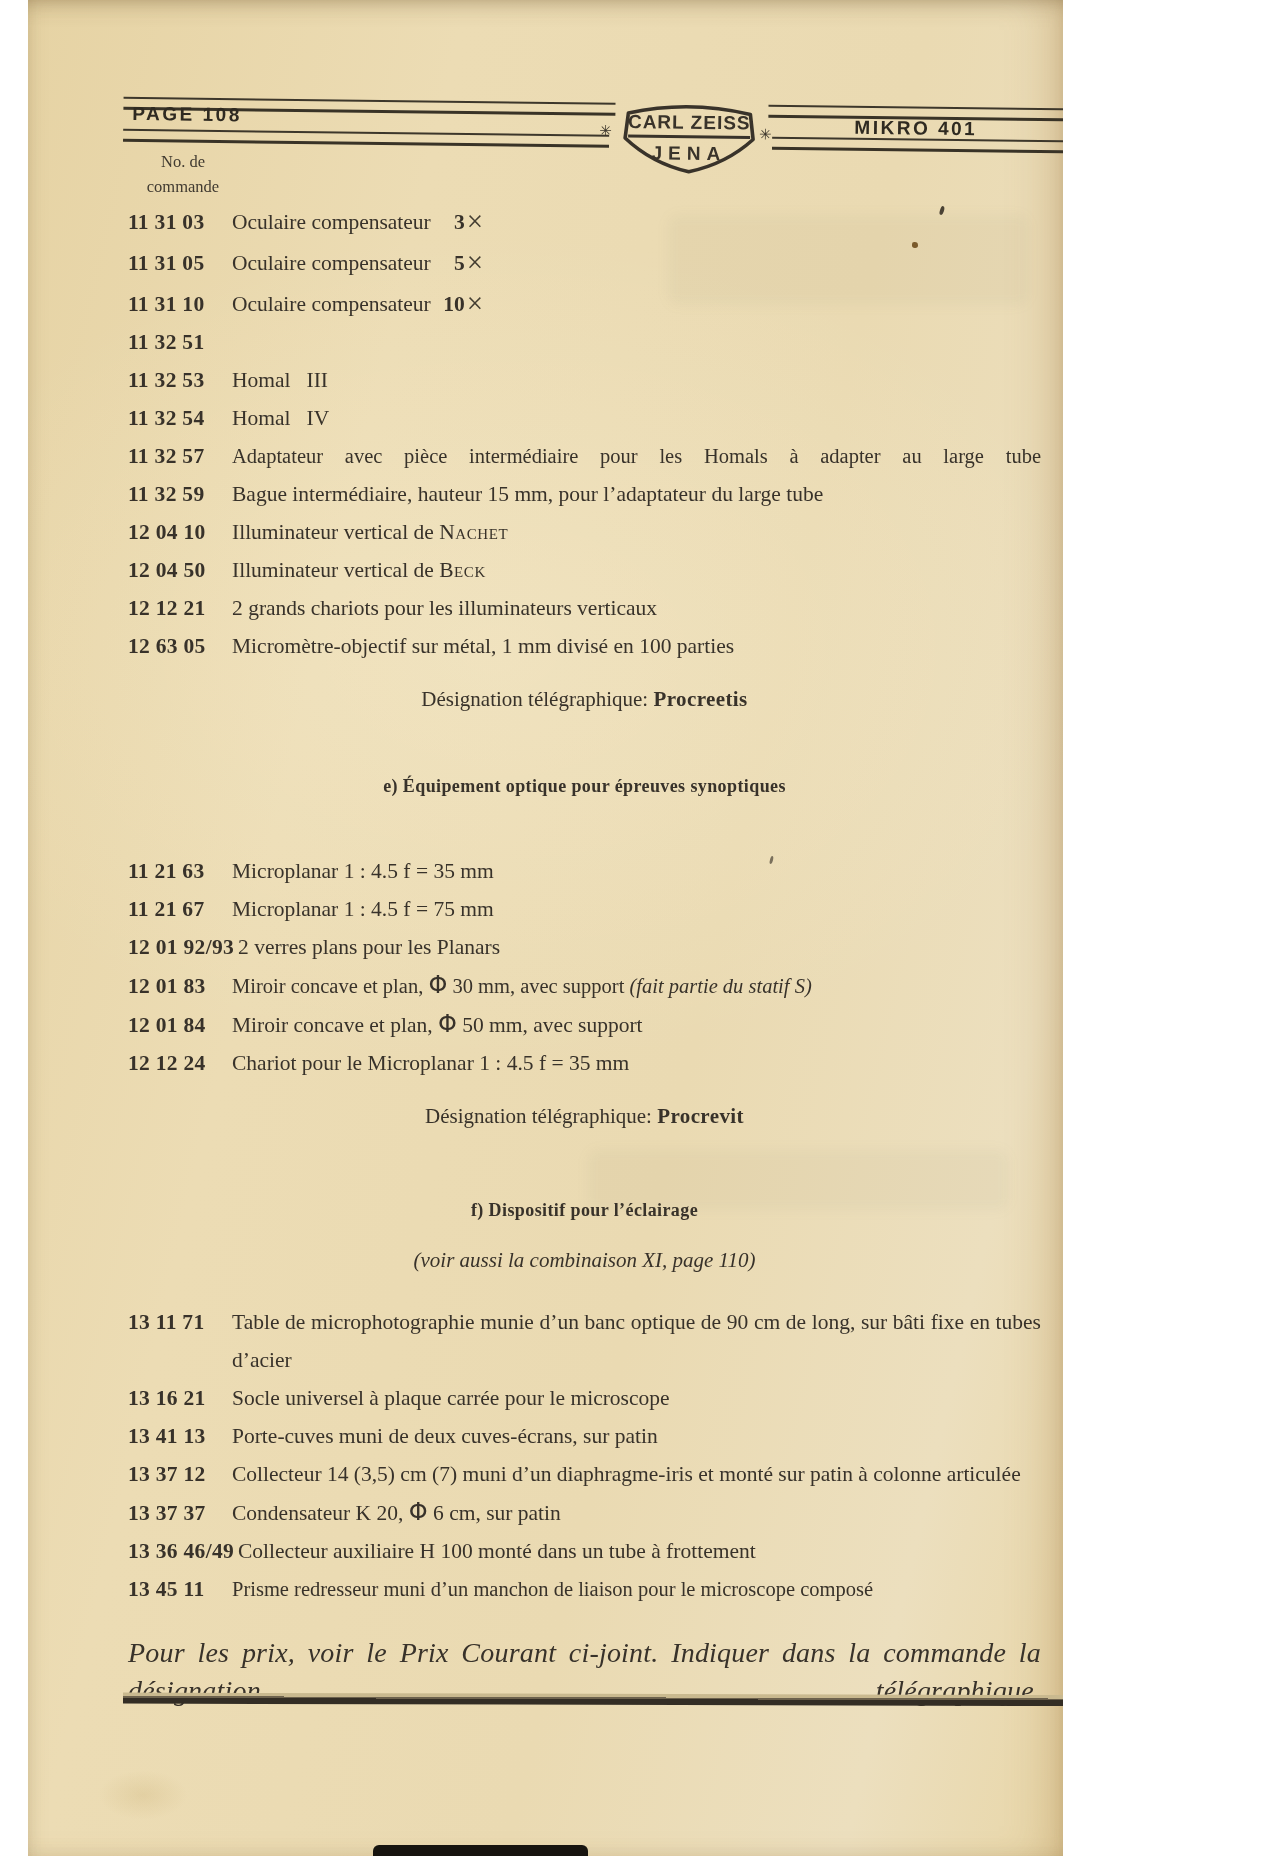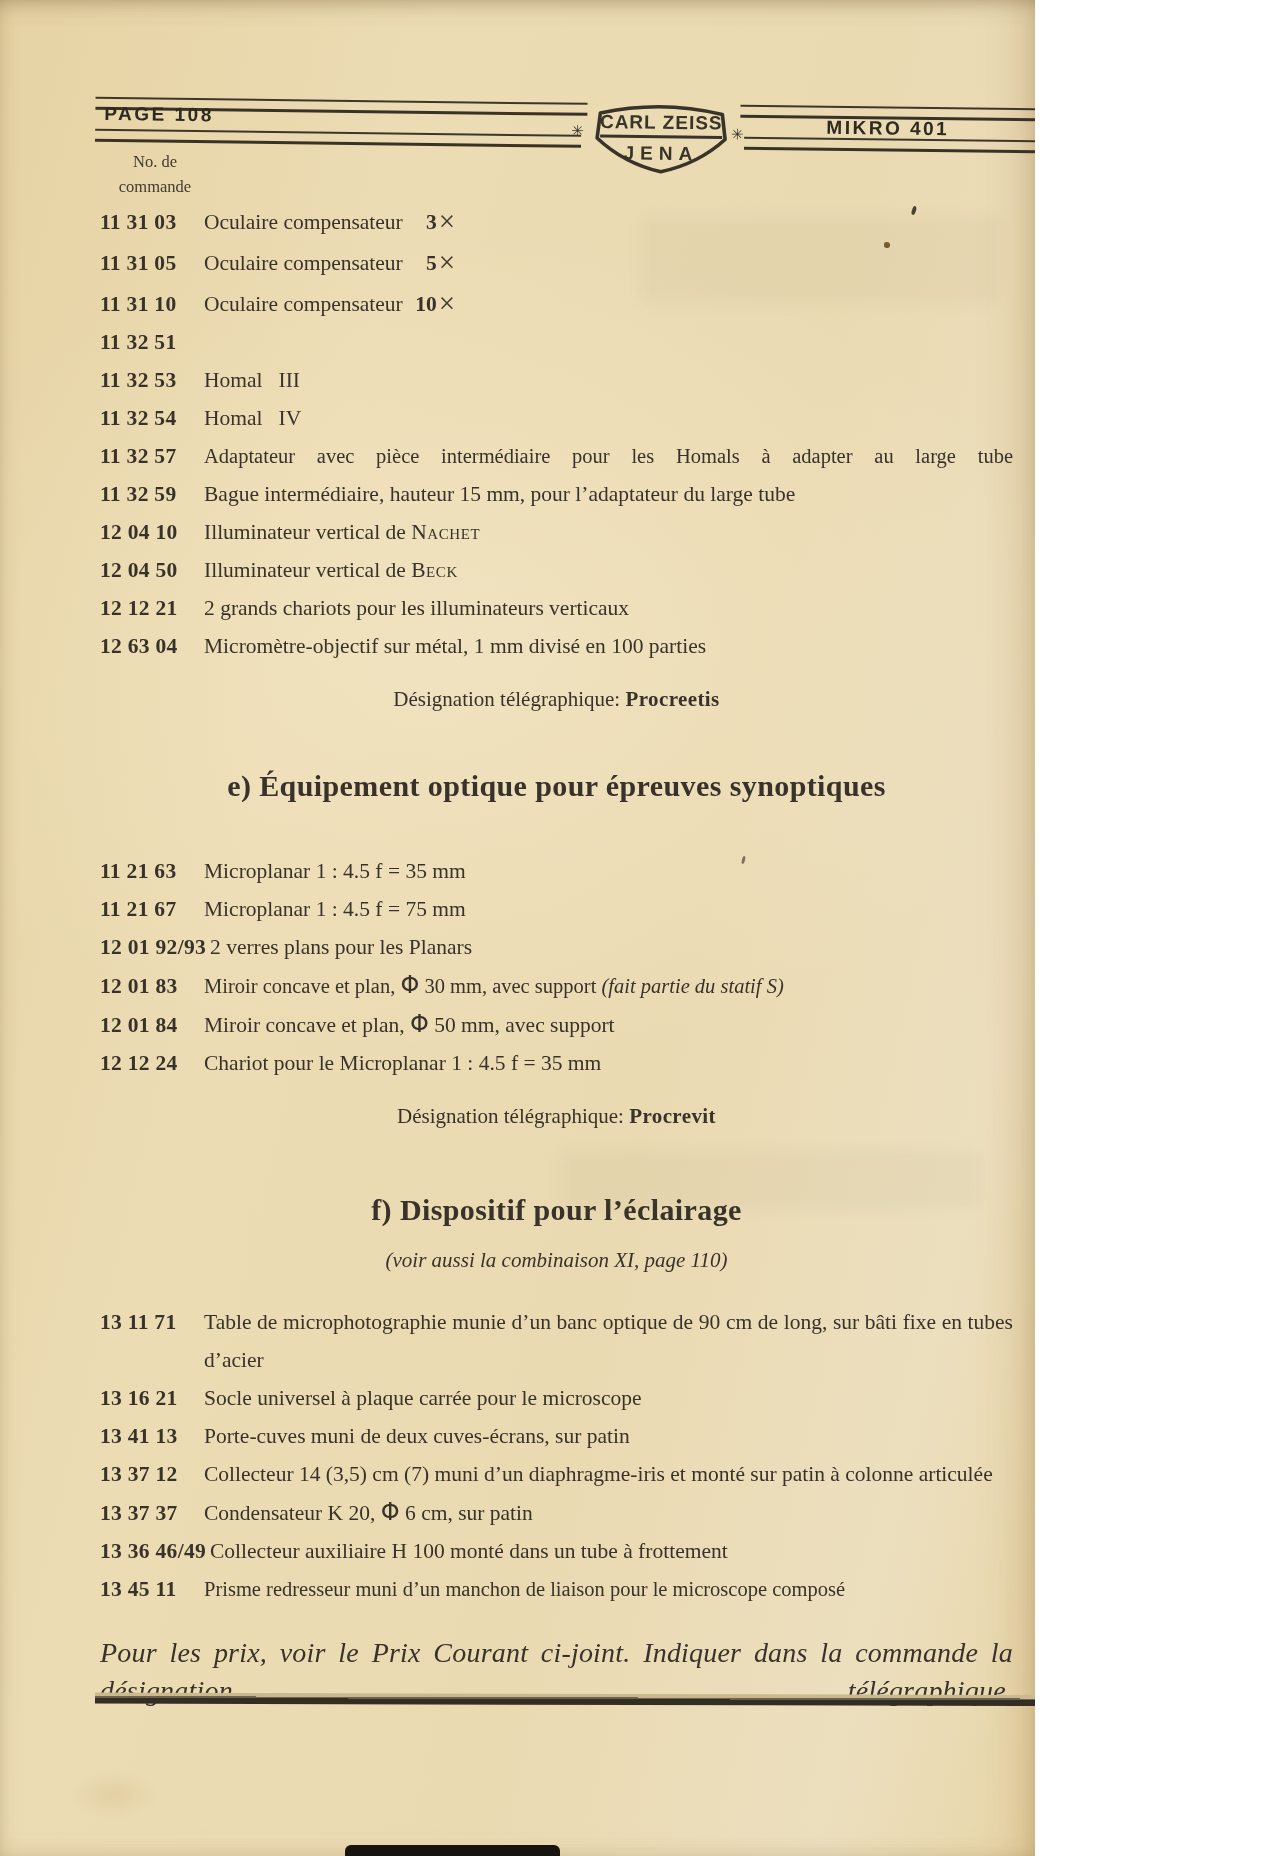--- a/index.html
+++ b/index.html
@@ -10,20 +10,21 @@
     font-family:"Liberation Serif", serif;
     color:#38322a;
     background:
       radial-gradient(ellipse 900px 600px at 45% 35%, rgba(255,248,225,.25), rgba(0,0,0,0) 70%),
       linear-gradient(103deg,#e6d3a4 0%, #ecdcb4 30%, #eadab2 62%, #ecdfbe 85%, #e8d6a8 100%);
     box-shadow:
       inset 0 14px 26px -18px rgba(92,70,34,.55),
       inset -34px 0 50px -30px rgba(150,105,45,.38),
       inset 12px 0 30px -24px rgba(110,85,40,.35),
       inset 0 -10px 24px -18px rgba(120,95,45,.25);
+    margin-left: 28px;
   }
   
   .header{position:absolute;top:86px;left:0;right:0;height:120px;transform:rotate(.7deg);transform-origin:50% 50%;}
   .rule{position:absolute;height:8px;border-top:2px solid #3d372b;border-bottom:3px solid #393327;}
   .rule-tl{left:95px;width:492px;top:16px;}
   .rule-tr{left:740px;width:452px;top:16px;}
   .rule-bl{left:95px;width:486px;top:48px;}
   .rule-br{left:744px;width:448px;top:48px;}
   .hdr-label{position:absolute;font-family:"Liberation Sans",sans-serif;font-weight:700;font-size:19px;letter-spacing:2.5px;color:#2f2a21;}
   .page-label{left:104px;top:22px;}
@@ -42,21 +43,21 @@
   .fill{text-align-last:justify;}
   .tight{font-size:20.5px;}
   .mag{display:inline-block;width:34px;text-align:right;font-weight:700;}
   .cross{font-size:29px;font-weight:400;margin-left:2px;position:relative;top:2px;color:#433d31;}
   .roman{margin-left:16px;font-weight:400;}
   .sc{font-variant:small-caps;letter-spacing:.6px;}
   .dia{font-family:"DejaVu Sans",sans-serif;font-size:24px;font-weight:400;}
   .it{font-style:italic;}
   .telegraph{text-align:center;margin-top:15px;font-size:21px;}
   .tg-value{font-weight:600;letter-spacing:.4px;}
-  .section-heading{text-align:center;font-weight:700;font-size:30px;letter-spacing:.4px;margin:49px 0 47px;}
+  .section-heading{text-align:center;font-weight:700;font-size:18px;letter-spacing:.4px;margin:49px 0 47px;}
   .section-heading.f{margin:56px 0 0;}
   .subtitle{text-align:center;font-style:italic;font-size:21px;margin:12px 0 24px;}
   .footer-note{font-style:italic;font-size:28px;margin-top:26px;text-align:justify;text-align-last:justify;letter-spacing:.2px;}
   
   .bottom-rule{position:absolute;left:95px;top:1694px;width:1101px;height:11px;
     background:linear-gradient(#c9b98f 0 32%, #6d624d 32% 48%, #332d24 48% 100%);transform:rotate(.15deg);}
   .scan-bar{position:absolute;left:345px;top:1845px;width:215px;height:11px;background:#17140f;border-radius:6px 6px 0 0;filter:blur(.6px);}
   .stain{position:absolute;border-radius:50%;pointer-events:none;}
   .stain1{left:1120px;top:8px;width:130px;height:70px;background:radial-gradient(ellipse, rgba(198,150,58,.34), rgba(0,0,0,0) 70%);}
   .stain2{left:1130px;top:62px;width:52px;height:40px;background:radial-gradient(ellipse, rgba(190,148,60,.28), rgba(0,0,0,0) 70%);}
@@ -141,21 +142,21 @@
     </div>
     <div class="item">
       <span class="num">12 04 50</span>
       <span class="desc"><span>Illuminateur vertical de </span><span class="sc">Beck</span></span>
     </div>
     <div class="item">
       <span class="num">12 12 21</span>
       <span class="desc">2 grands chariots pour les illuminateurs verticaux</span>
     </div>
     <div class="item">
-      <span class="num">12 63 04</span>
+      <span class="num">12 63 05</span>
       <span class="desc">Micromètre-objectif sur métal, 1 mm divisé en 100 parties</span>
     </div>
 
     <div class="telegraph">
       <span>Désignation télégraphique:</span>
       <span class="tg-value">Procreetis</span>
     </div>
 
     <div class="section-heading">e) Équipement optique pour épreuves synoptiques</div>
 

